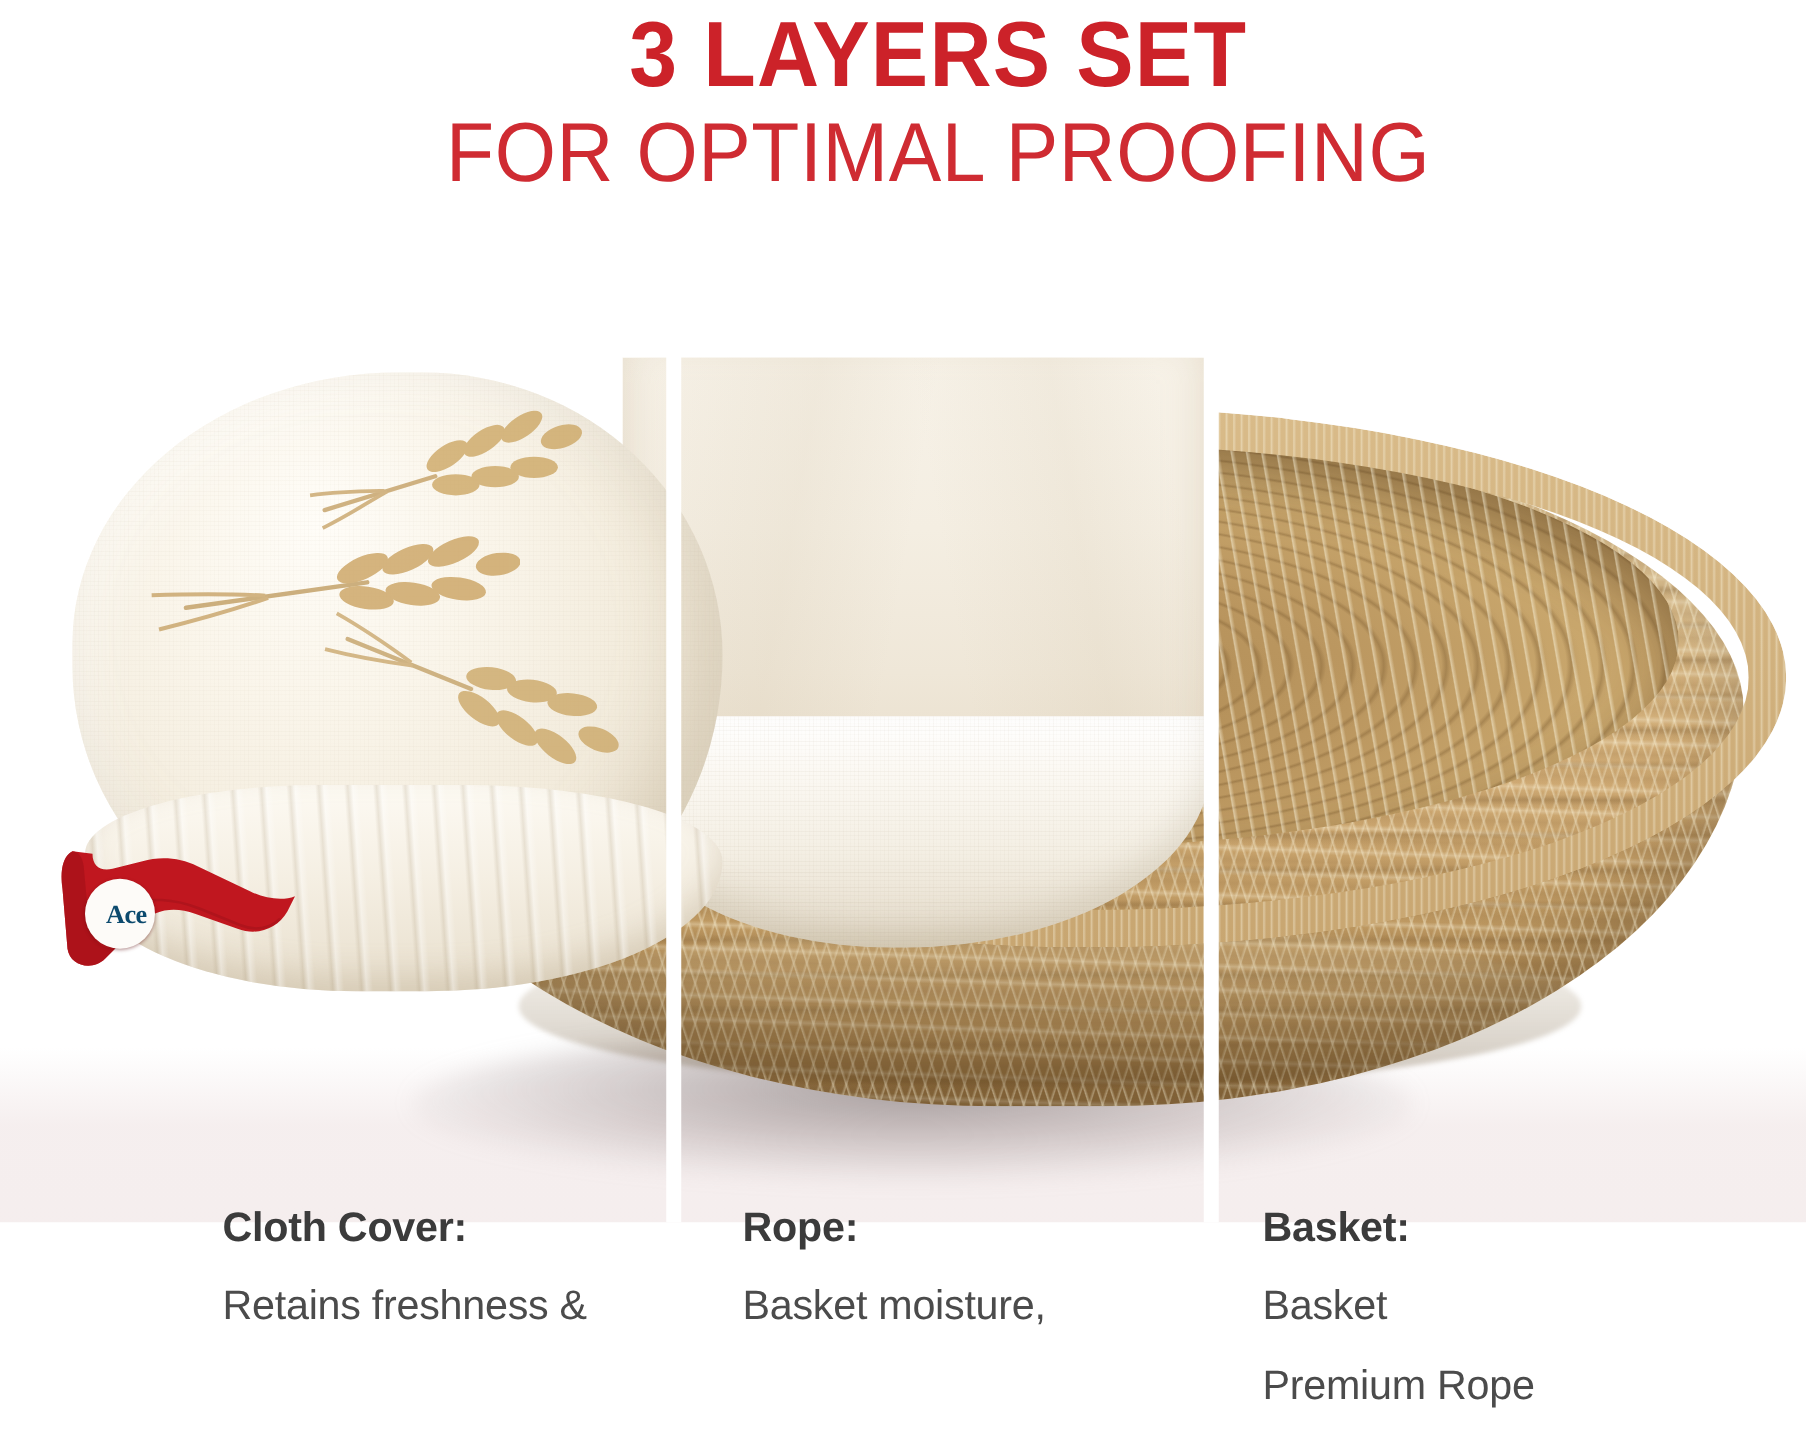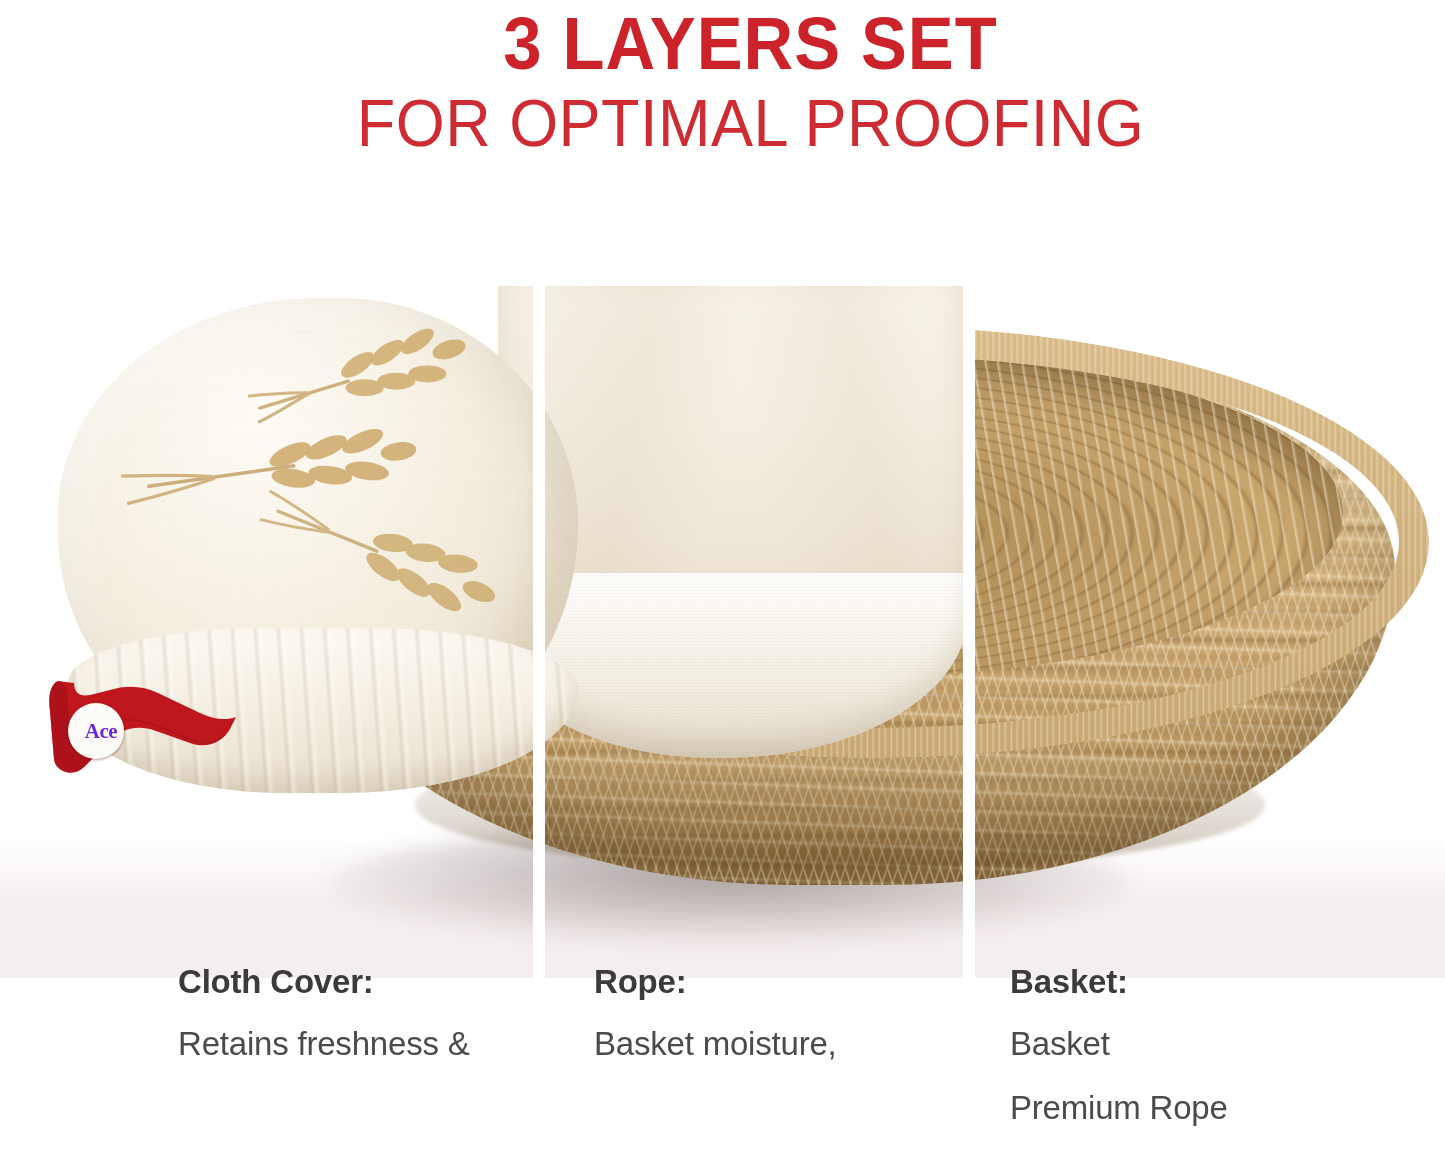--- a/index.html
+++ b/index.html
@@ -388,21 +388,21 @@
     box-shadow: 0 1px 3px rgba(90,10,14,0.45);
     display: flex;
     align-items: center;
     justify-content: center;
     overflow: hidden;
   }
   .tab-logo span {
     font-family: "Liberation Serif", serif;
     font-size: 21px;
     font-weight: bold;
-    color: #6d28d9;
+    color: #0c4a6e;
     letter-spacing: -0.5px;
     transform: translateX(5px);
   }
 
   
   .divider {
     position: absolute;
     top: 0;
     width: 12px;
     height: 700px;

